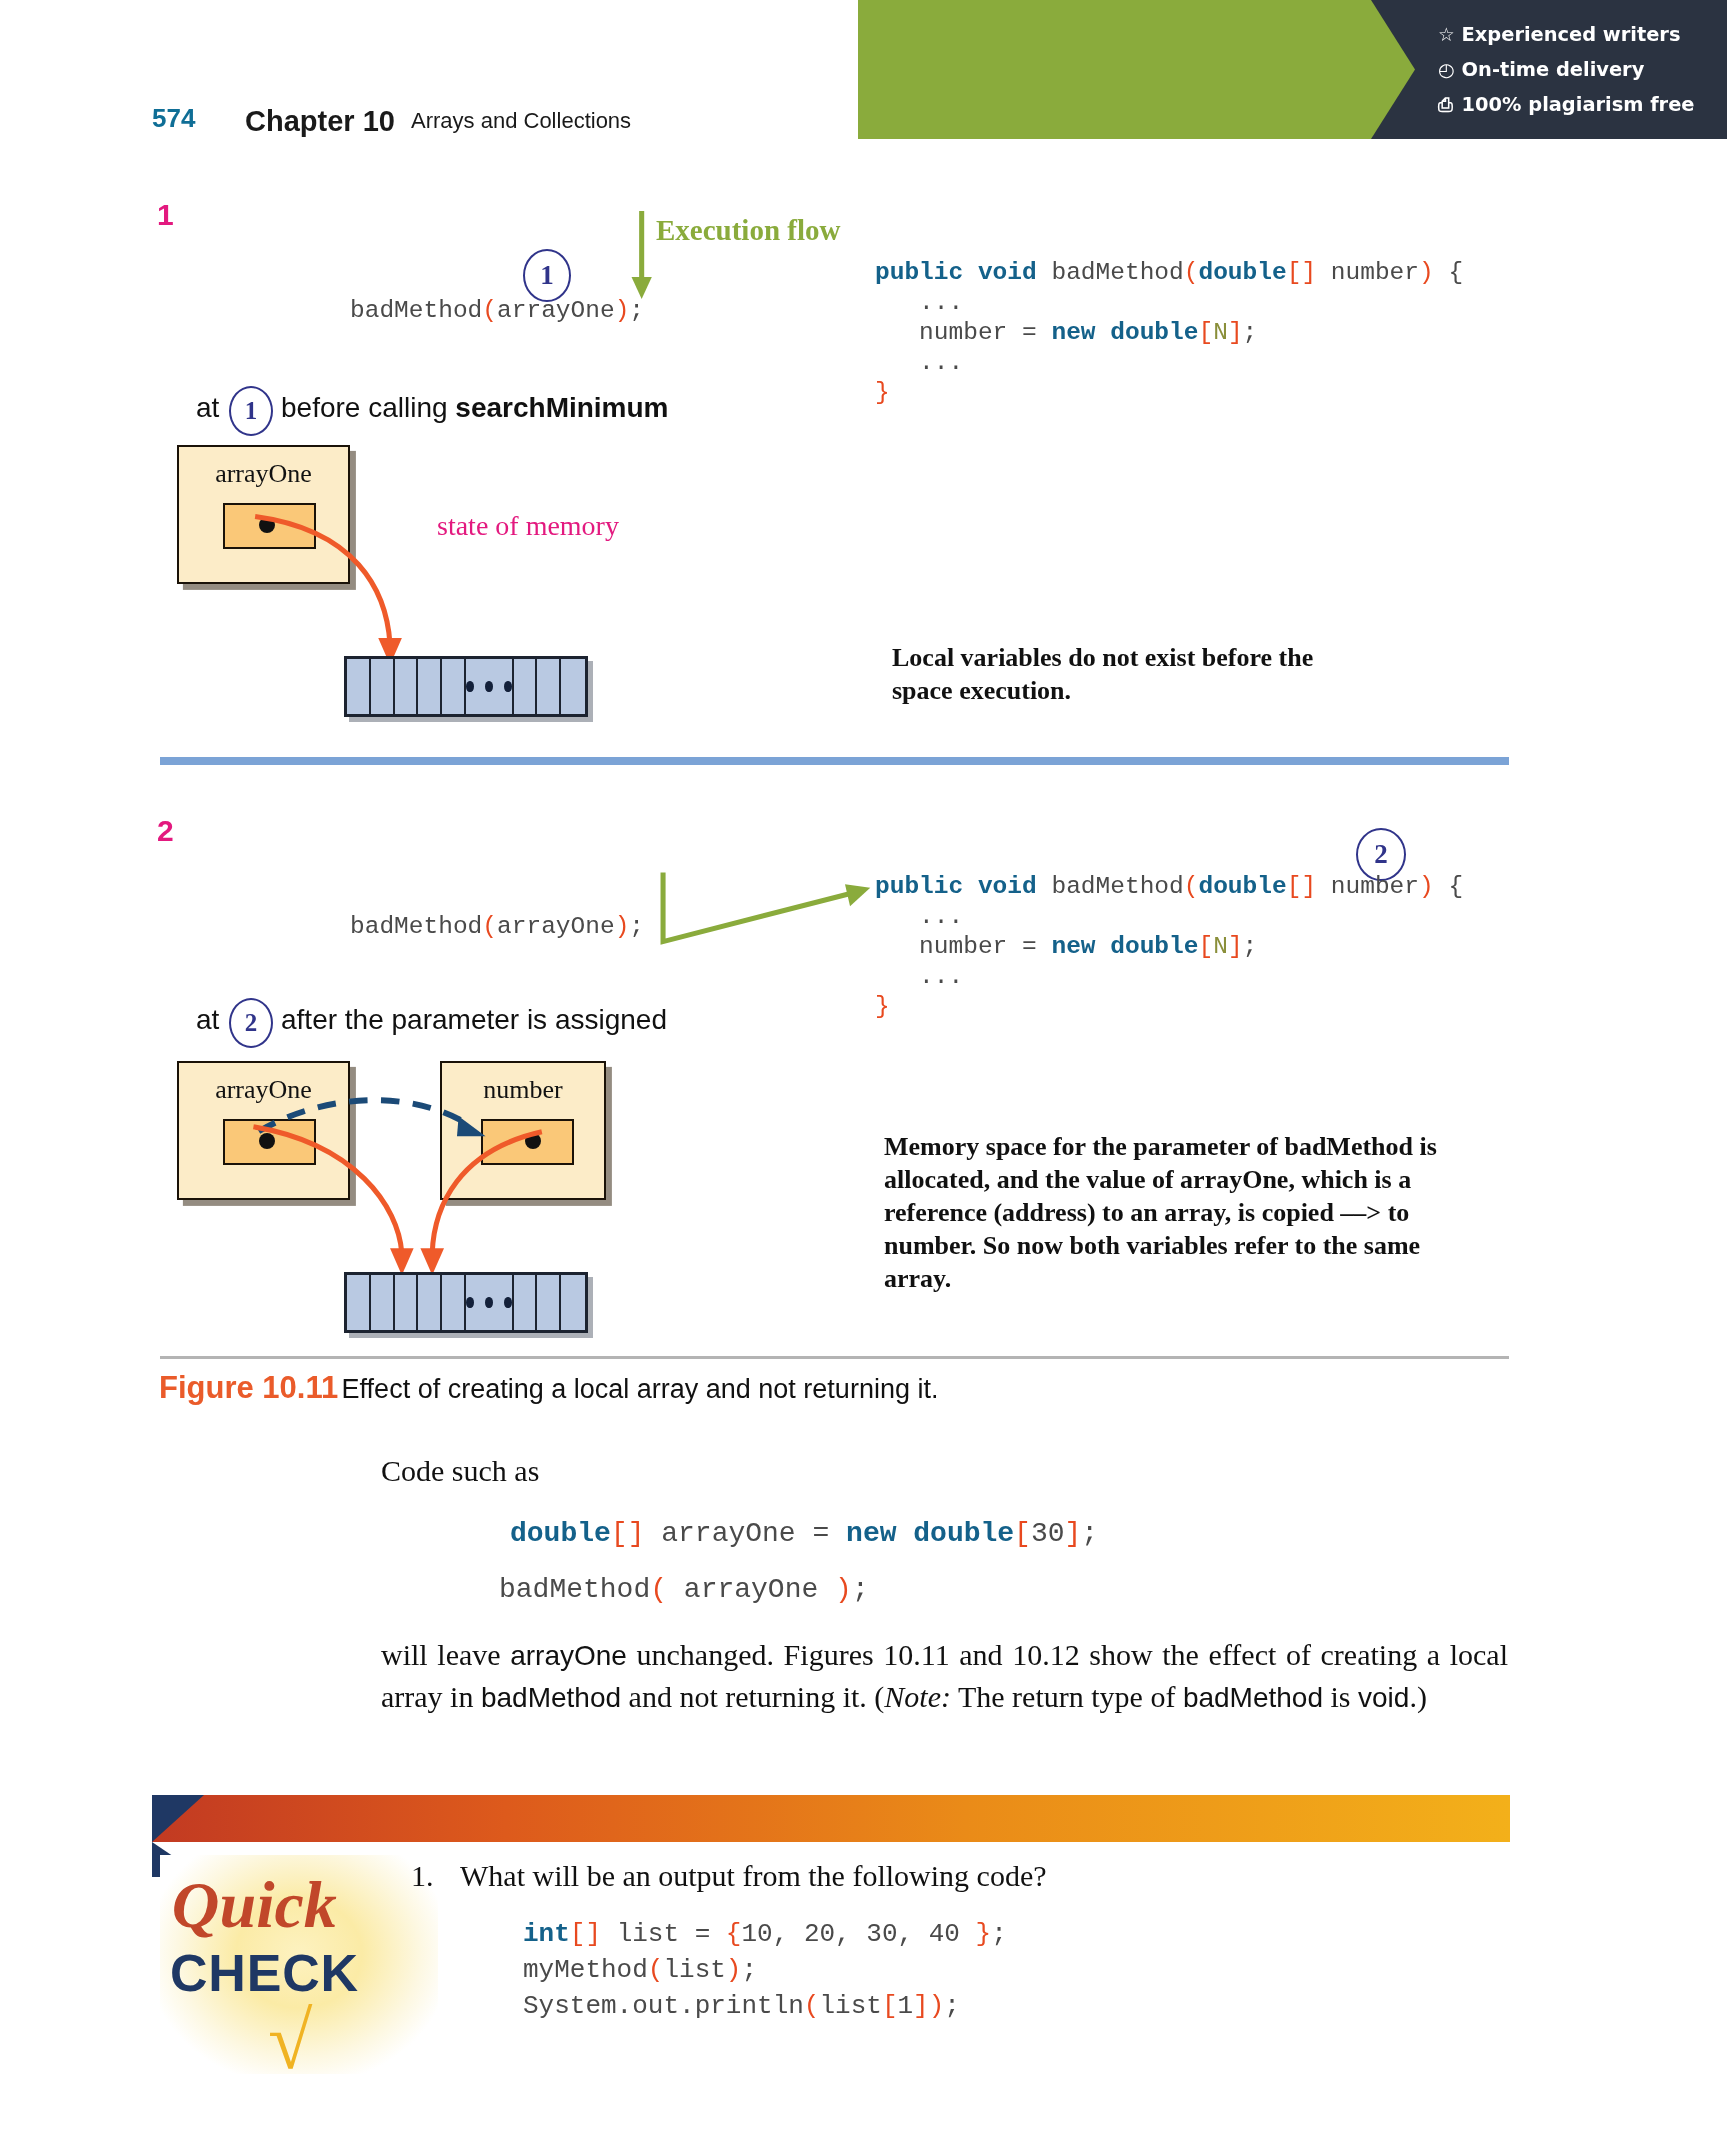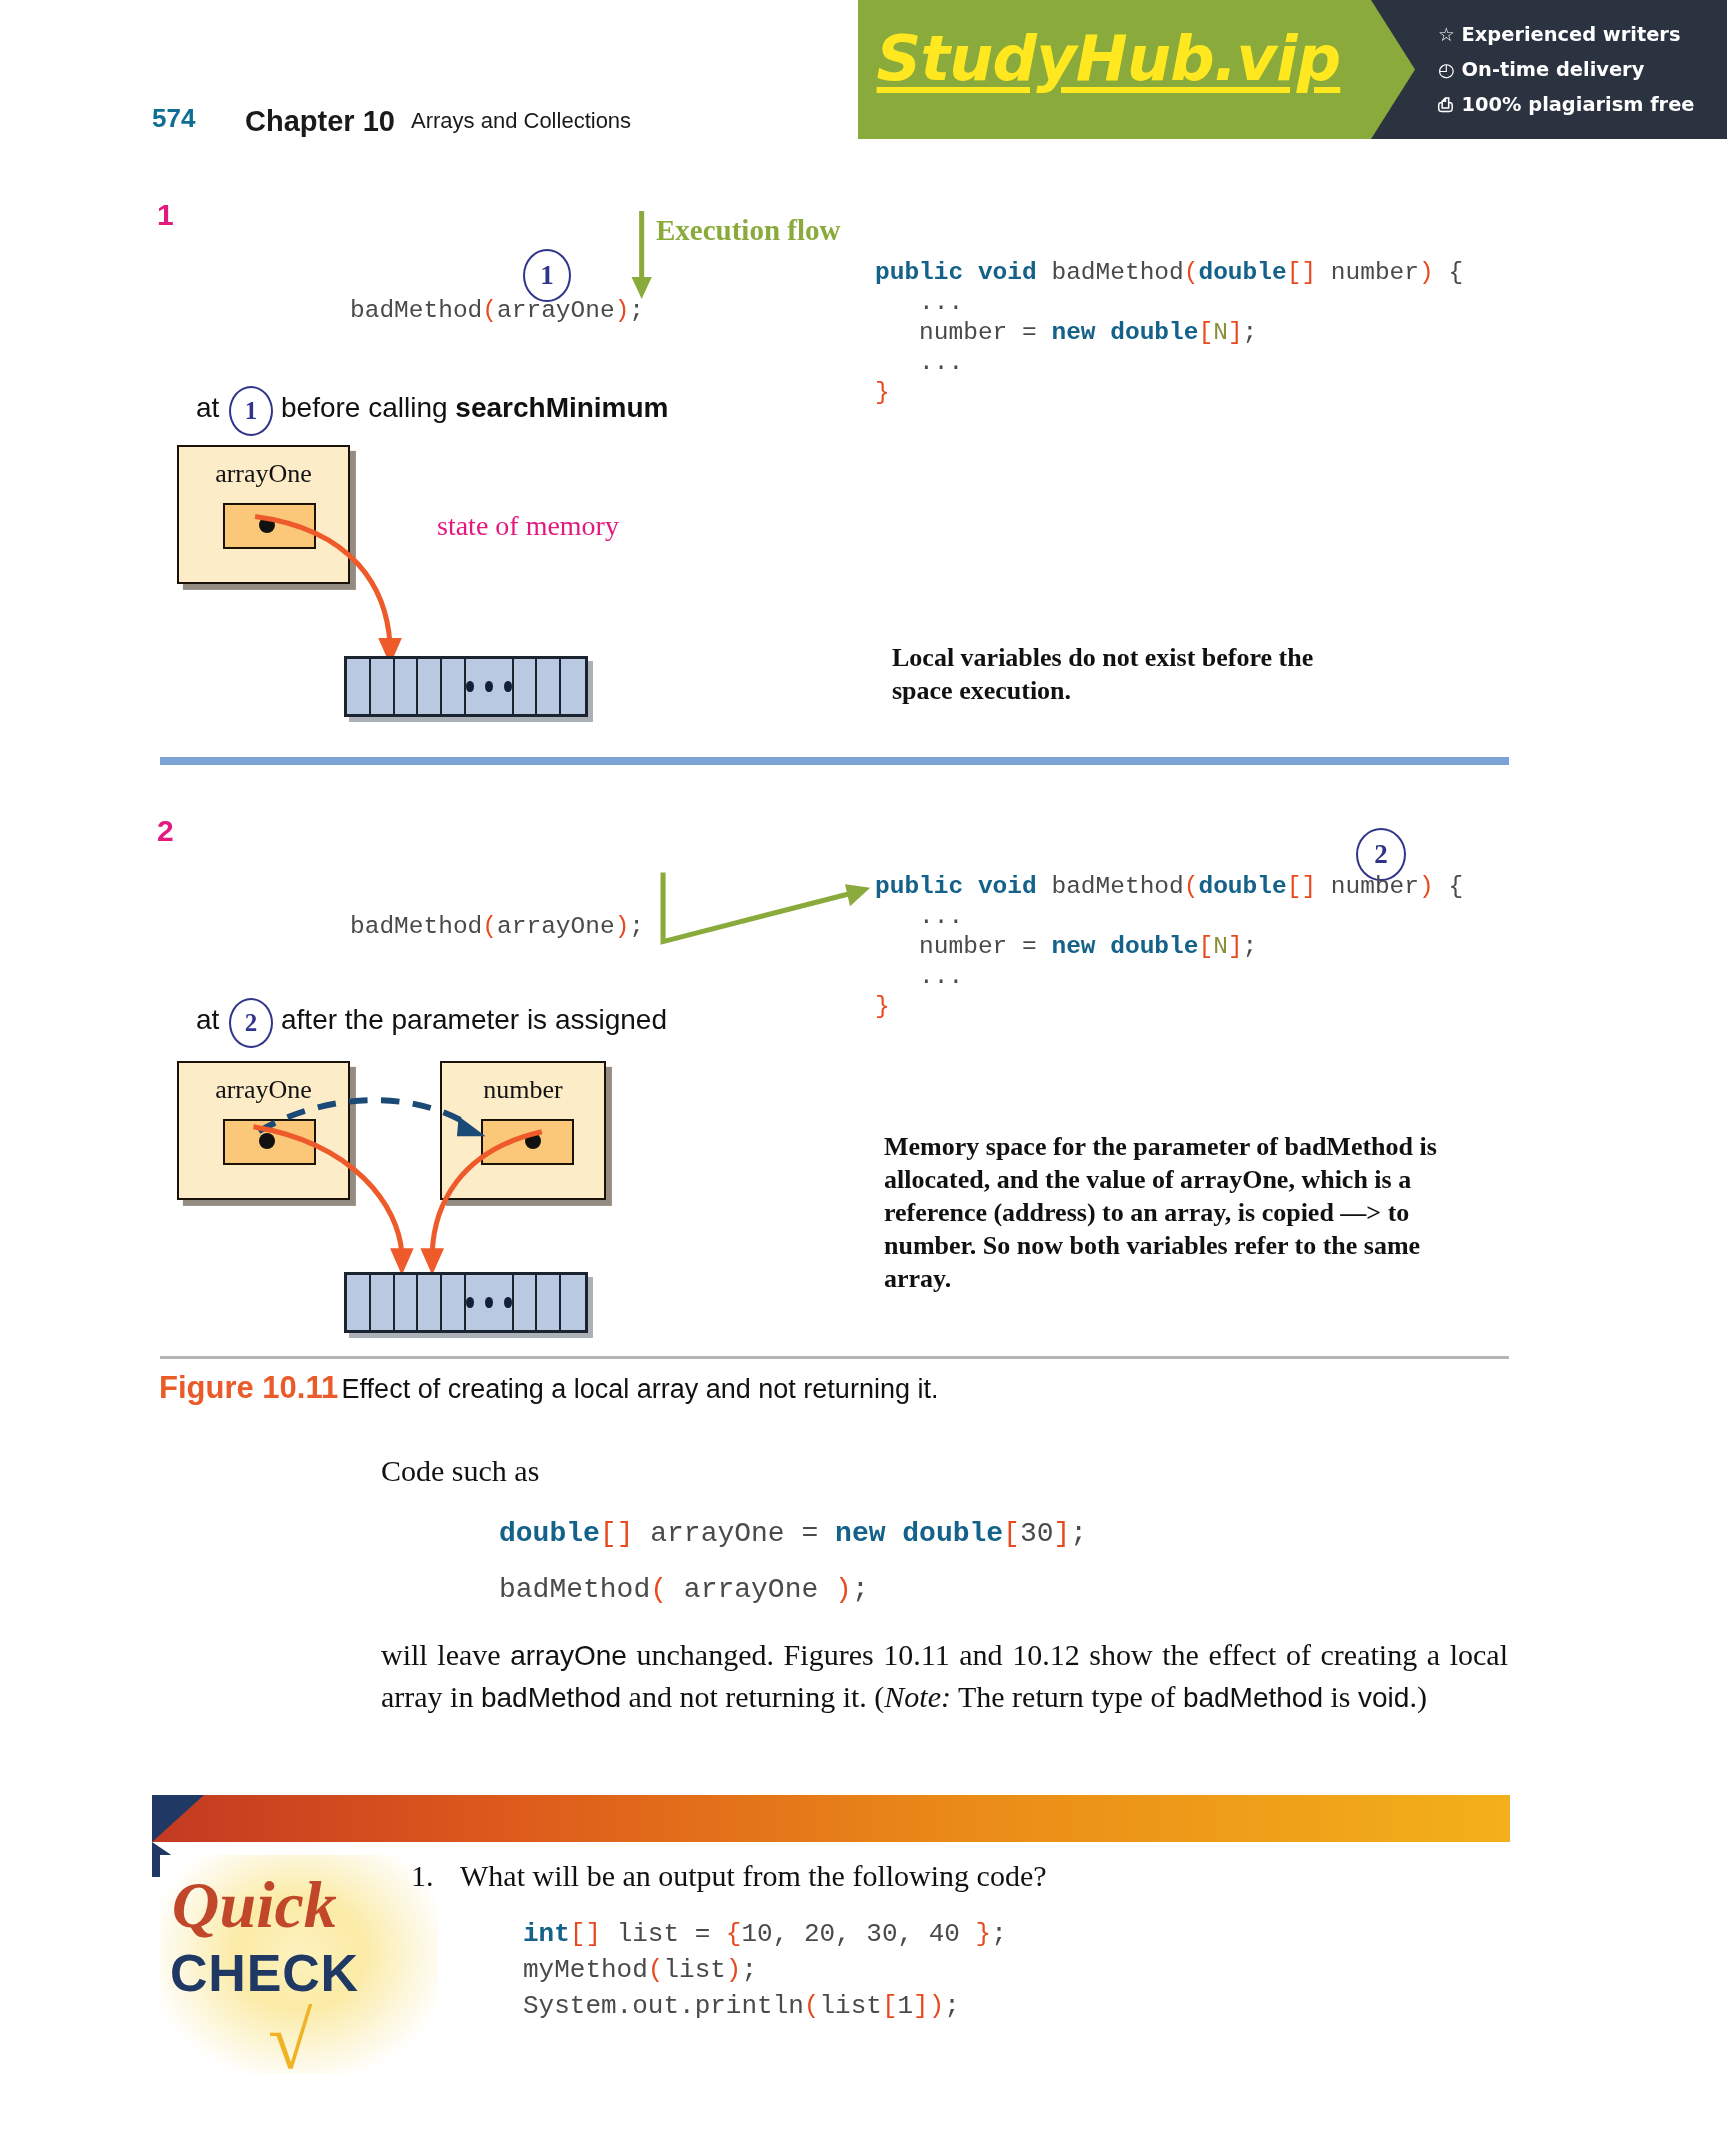--- a/index.html
+++ b/index.html
@@ -109,21 +109,20 @@
     font-family:"Liberation Serif",serif;}
 
   .qitem{font-family:"Liberation Serif",serif;font-size:30px;color:#111;}
 </style>
 </head>
 <body>
 
 <div class="abs" id="banner">
   <div class="navy"></div>
   <div class="green"></div>
-  <div class="logo">StudyHub.vip</div>
   <div class="feats">
     <div>
       <span class="gly">☆</span><span>Experienced writers</span>
     </div>
     <div>
       <span class="gly">◴</span><span>On-time delivery</span>
     </div>
     <div>
       <span class="gly">⎙</span><span>100% plagiarism free</span>
     </div>
@@ -257,21 +256,21 @@
 
 <hr class="grey abs" style="left:160px;top:1356px;width:1349px;">
 
 <div class="abs" style="left:159px;top:1370px;white-space:nowrap;">
   <span id="figlbl">Figure 10.11</span>
   <span id="figtxt">Effect of creating a local array and not returning it.</span>
 </div>
 
 <div class="abs prose" style="left:381px;top:1450px;">Code such as</div>
 
-<div class="abs code" style="left:499px;top:1518px;font-size:28px;"><span class="kw">double</span><span class="br">[]</span><span> arrayOne = </span><span class="kw">new double</span><span class="br">[</span><span>30</span><span class="br">]</span><span>;</span></div>
+<div class="abs code" style="left:510px;top:1518px;font-size:28px;"><span class="kw">double</span><span class="br">[]</span><span> arrayOne = </span><span class="kw">new double</span><span class="br">[</span><span>30</span><span class="br">]</span><span>;</span></div>
 
 <div class="abs code" style="left:499px;top:1574px;font-size:28px;"><span>badMethod</span><span class="br">(</span><span> arrayOne </span><span class="br">)</span><span>;</span></div>
 
 <div class="abs prose" style="left:381px;top:1634px;width:1127px;">will leave <span class="sans">arrayOne</span> unchanged. Figures 10.11 and 10.12 show the effect of creating a local array in <span class="sans">badMethod</span> and not returning it. (<i>Note:</i> The return type of <span class="sans">bad​Method</span> is <span class="sans">void</span>.)</div>
 
 <div class="abs" id="qcbar"></div>
 <div class="abs" id="qctri"></div>
 <div class="abs" id="qctri2"></div>
 
 <div class="abs" id="qclogo">

